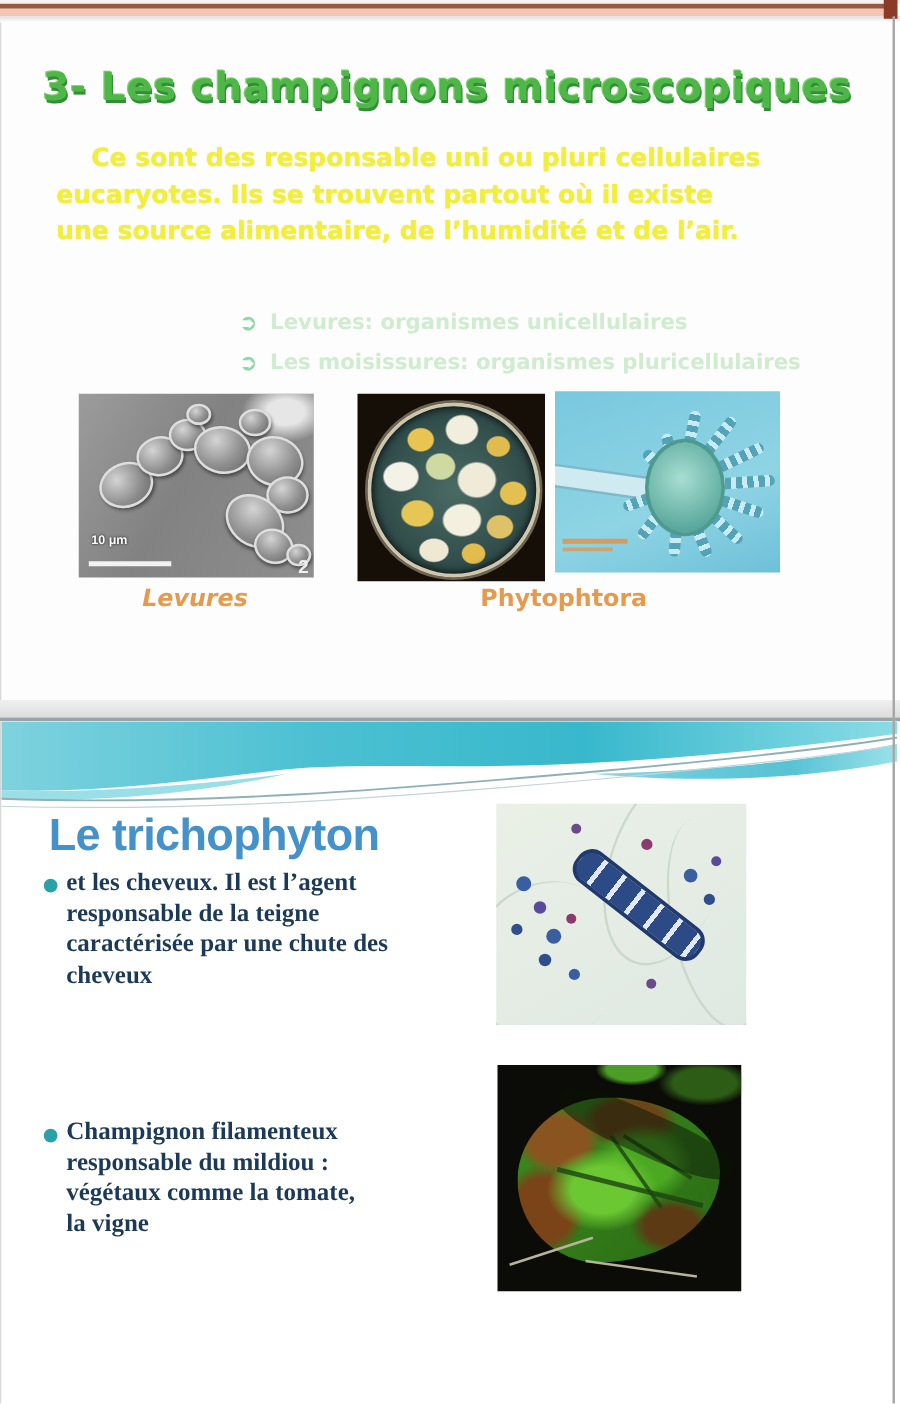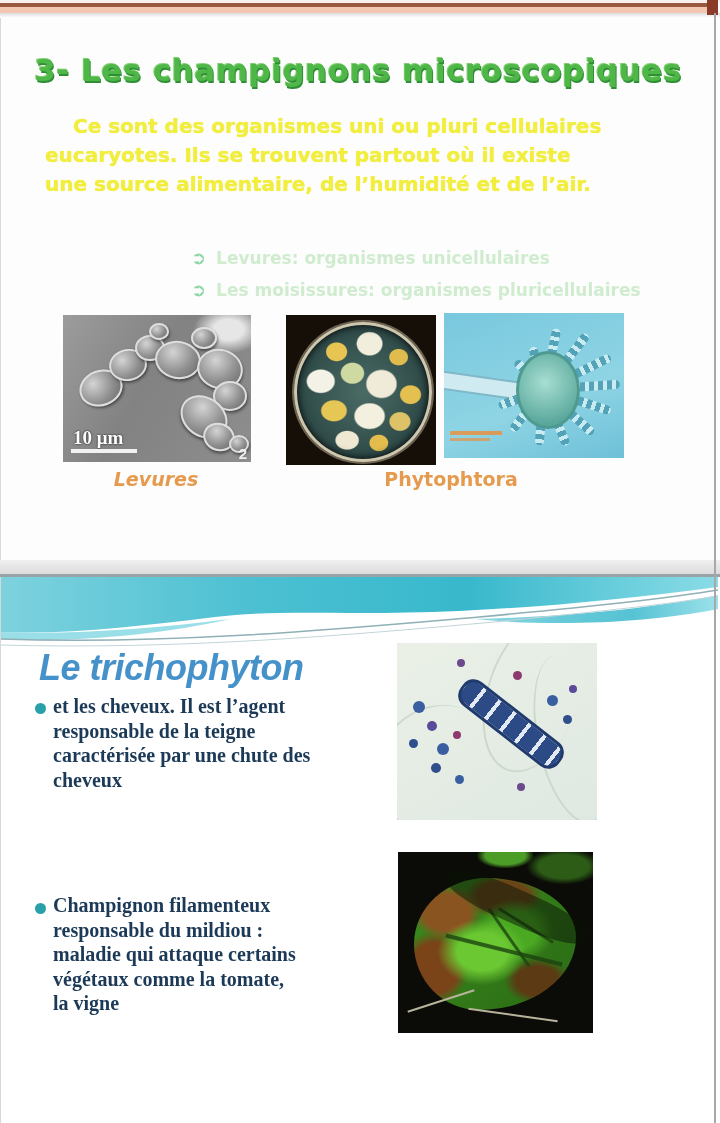--- a/index.html
+++ b/index.html
@@ -50,22 +50,22 @@
   .cell:nth-of-type(2){left:46px;top:34px;width:34px;height:28px;transform:rotate(-10deg);}
   .cell:nth-of-type(3){left:72px;top:20px;width:26px;height:22px;}
   .cell:nth-of-type(4){left:92px;top:26px;width:42px;height:34px;transform:rotate(10deg);}
   .cell:nth-of-type(5){left:128px;top:12px;width:22px;height:18px;}
   .cell:nth-of-type(6){left:134px;top:34px;width:42px;height:36px;transform:rotate(15deg);}
   .cell:nth-of-type(7){left:150px;top:66px;width:30px;height:26px;}
   .cell:nth-of-type(8){left:116px;top:82px;width:46px;height:36px;transform:rotate(35deg);}
   .cell:nth-of-type(9){left:140px;top:108px;width:28px;height:24px;transform:rotate(20deg);}
   .cell:nth-of-type(10){left:166px;top:120px;width:16px;height:14px;}
   .cell:nth-of-type(11){left:86px;top:8px;width:16px;height:13px;}
-  .scale-label{position:absolute;left:10px;top:112px;color:#fff;font-weight:bold;font-size:19px;
-               font-family:Liberation Serif, serif;text-shadow:0 0 2px #000;}
+  .scale-label{position:absolute;left:10px;top:112px;color:#fff;font-weight:bold;font-size:10px;
+               font-family:Liberation Sans, sans-serif;text-shadow:0 0 2px #000;}
   .scale-bar{position:absolute;left:8px;top:134px;width:66px;height:4px;background:#f2f2f2;}
   .corner-label{position:absolute;right:4px;bottom:0px;color:#f0f0f0;font-size:15px;font-weight:bold;}
 
   .micro2{position:absolute;left:285px;top:297px;width:150px;height:150px;background:#150f08;overflow:hidden;}
   .dish{position:absolute;left:8px;top:7px;width:132px;height:134px;border-radius:50%;
         border:3px solid #cfc6ae;box-shadow:0 0 0 2px #6e6454, inset 0 0 8px #000;
         background:
          radial-gradient(18px 16px at 30% 20%, #e8c452 0 55%, transparent 62%),
          radial-gradient(22px 20px at 55% 14%, #f2eedd 0 55%, transparent 62%),
          radial-gradient(16px 14px at 77% 24%, #e0bc4e 0 55%, transparent 62%),
@@ -107,21 +107,21 @@
 
   .s1-caption{position:absolute;top:450px;font-family:"DejaVu Sans",sans-serif;font-weight:bold;
               font-size:19px;color:#e59a4e;text-align:center;}
   .cap-left{left:60px;width:190px;font-style:italic;}
   .cap-right{left:350px;width:200px;}
 
   
   .wave{position:absolute;left:0;top:0;width:717px;height:74px;}
   .s2-h{position:absolute;left:38px;margin:0;font-family:"Liberation Sans",sans-serif;
         font-weight:bold;font-size:36px;letter-spacing:-.5px;color:#4591c9;}
-  .s2-h1{top:70px;font-style:italic;}
+  .s2-h1{top:70px;}
   .s2-h2{top:264px;}
   .bullet-dot{position:absolute;left:34px;width:11px;height:11px;border-radius:50%;background:#2aa0a8;}
   .dot1{top:126px;}
   .dot2{top:326px;}
   .s2-body{position:absolute;left:52px;width:330px;font-family:"Liberation Serif",serif;
            font-weight:bold;font-size:20px;line-height:24.5px;color:#1c3a57;}
   .body1{top:117px;}
   .body2{top:316px;}
 
   .micro4{position:absolute;left:396px;top:66px;width:200px;height:177px;overflow:hidden;
@@ -184,21 +184,21 @@
     <div class="pe-brown"></div>
     <div class="pe-salmon"></div>
     <div class="pe-gray"></div>
     <div class="pe-corner"></div>
   </div>
 
   <section class="slide slide1">
     <h1 class="s1-title">3- Les champignons microscopiques</h1>
 
     <div class="s1-para">
-      <div class="pline indent">Ce sont des organismes uni ou pluri cellulaires</div>
+      <div class="pline indent">Ce sont des responsable uni ou pluri cellulaires</div>
       <div class="pline">eucaryotes. Ils se trouvent partout où il existe</div>
       <div class="pline">une source alimentaire, de l’humidité et de l’air.</div>
     </div>
 
     <div class="s1-bullets">
       <div class="brow">
         <span class="bicon">➲</span>
         <span class="btext">Levures: organismes unicellulaires</span>
       </div>
       <div class="brow">
@@ -279,21 +279,20 @@
       <div>responsable de la teigne</div>
       <div>caractérisée par une chute des</div>
       <div>cheveux</div>
     </div>
 
 
     <span class="bullet-dot dot2"></span>
     <div class="s2-body body2">
       <div>Champignon filamenteux</div>
       <div>responsable du mildiou :</div>
-      <div>maladie qui attaque certains</div>
       <div>végétaux comme la tomate,</div>
       <div>la vigne</div>
     </div>
 
     <div class="micro4">
       <div class="hypha h1"></div>
       <div class="hypha h2"></div>
       <div class="hypha h3"></div>
       <i class="spore"></i>
       <i class="spore"></i>

